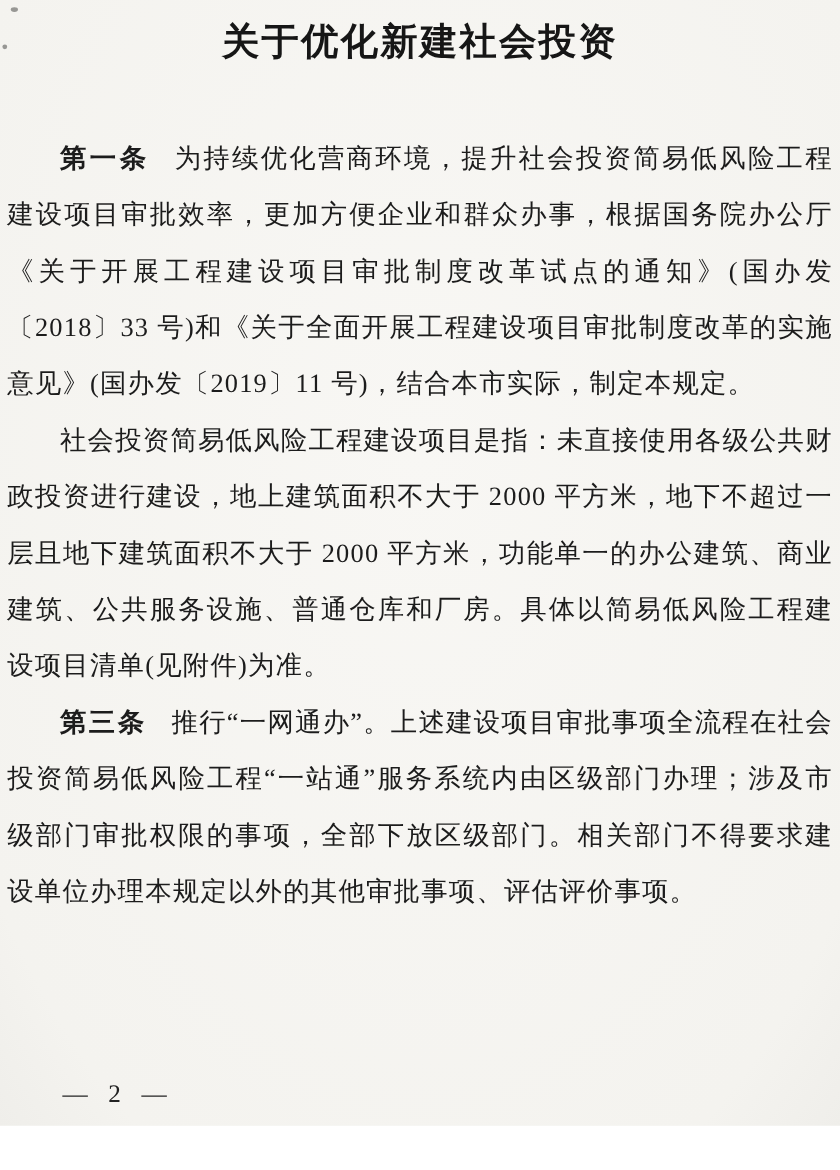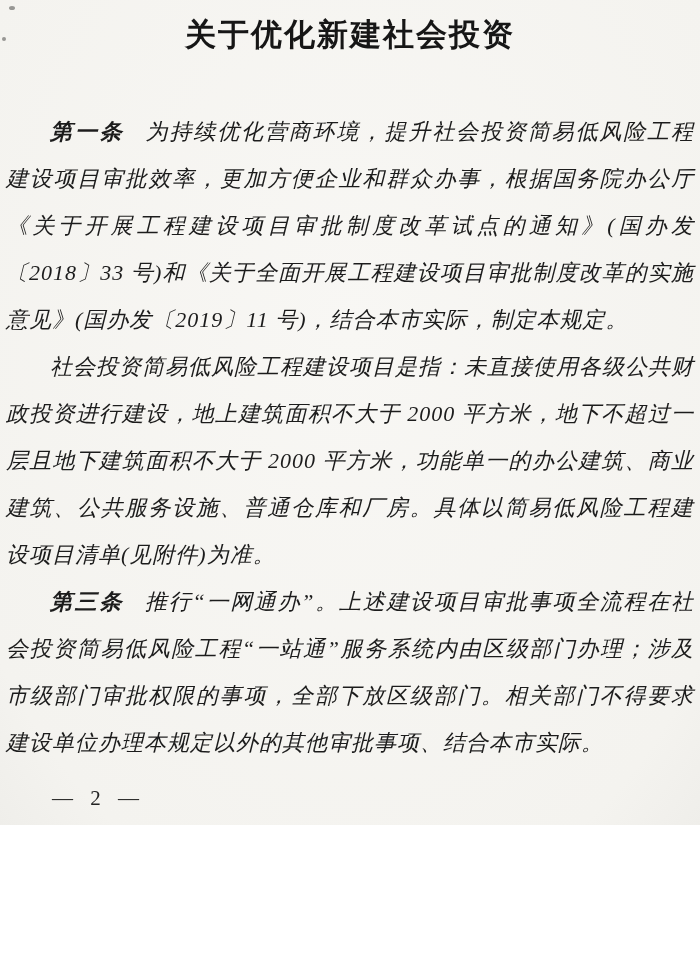--- a/index.html
+++ b/index.html
@@ -2,21 +2,21 @@
 <html lang="zh"><head>
 <meta charset="utf-8">
 <style>
   html, body {
     margin: 0;
     padding: 0;
   }
   .page {
     position: relative;
     width: 700px;
-    height: 825px;
+    height: 938px;
     margin: 0 auto;
     background: #f6f5f2;
     background-image: radial-gradient(ellipse at 50% 40%, #f8f7f4 0%, #f4f3ef 85%, #efeeea 100%);
     color: #1c1c1c;
     font-family: "Liberation Serif", "DejaVu Serif", serif;
     overflow: hidden;
     box-sizing: border-box;
   }
   .scan-speck {
     position: absolute;
@@ -49,21 +49,20 @@
     margin-top: 48px;
     padding: 0 6px;
     font-size: 22px;
     line-height: 47px;
     letter-spacing: 1px;
     text-align: justify;
   }
   .para {
     margin: 0;
     text-indent: 2em;
-    font-style: italic;
   }
   .article-label {
     font-family: "Liberation Sans", "DejaVu Sans", sans-serif;
     font-weight: 700;
     margin-right: 0.95em;
     letter-spacing: 2px;
   }
   .page-footer {
     position: absolute;
     left: 52px;
@@ -85,20 +84,20 @@
     <h1 class="title-line title-line-1">关于优化新建社会投资</h1>
   </header>
 
   <main class="doc-body">
 
     <p class="para"><span class="article-label">第一条</span><span class="article-text">为持续优化营商环境，提升社会投资简易低风险工程建设项目审批效率，更加方便企业和群众办事，根据国务院办公厅《关于开展工程建设项目审批制度改革试点的通知》(国办发〔2018〕33 号)和《关于全面开展工程建设项目审批制度改革的实施意见》(国办发〔2019〕11 号)，结合本市实际，制定本规定。</span></p>
 
 
     <p class="para"><span class="article-text">社会投资简易低风险工程建设项目是指：未直接使用各级公共财政投资进行建设，地上建筑面积不大于 2000 平方米，地下不超过一层且地下建筑面积不大于 2000 平方米，功能单一的办公建筑、商业建筑、公共服务设施、普通仓库和厂房。具体以简易低风险工程建设项目清单(见附件)为准。</span></p>
 
-    <p class="para"><span class="article-label">第三条</span><span class="article-text">推行“一网通办”。上述建设项目审批事项全流程在社会投资简易低风险工程“一站通”服务系统内由区级部门办理；涉及市级部门审批权限的事项，全部下放区级部门。相关部门不得要求建设单位办理本规定以外的其他审批事项、结合本市实际。</span></p>
+    <p class="para"><span class="article-label">第三条</span><span class="article-text">推行“一网通办”。上述建设项目审批事项全流程在社会投资简易低风险工程“一站通”服务系统内由区级部门办理；涉及市级部门审批权限的事项，全部下放区级部门。相关部门不得要求建设单位办理本规定以外的其他审批事项、评估评价事项。</span></p>
 
 
   </main>
 
   <footer class="page-footer">— 2 —</footer>
 
 </div>
 
 </body></html>

